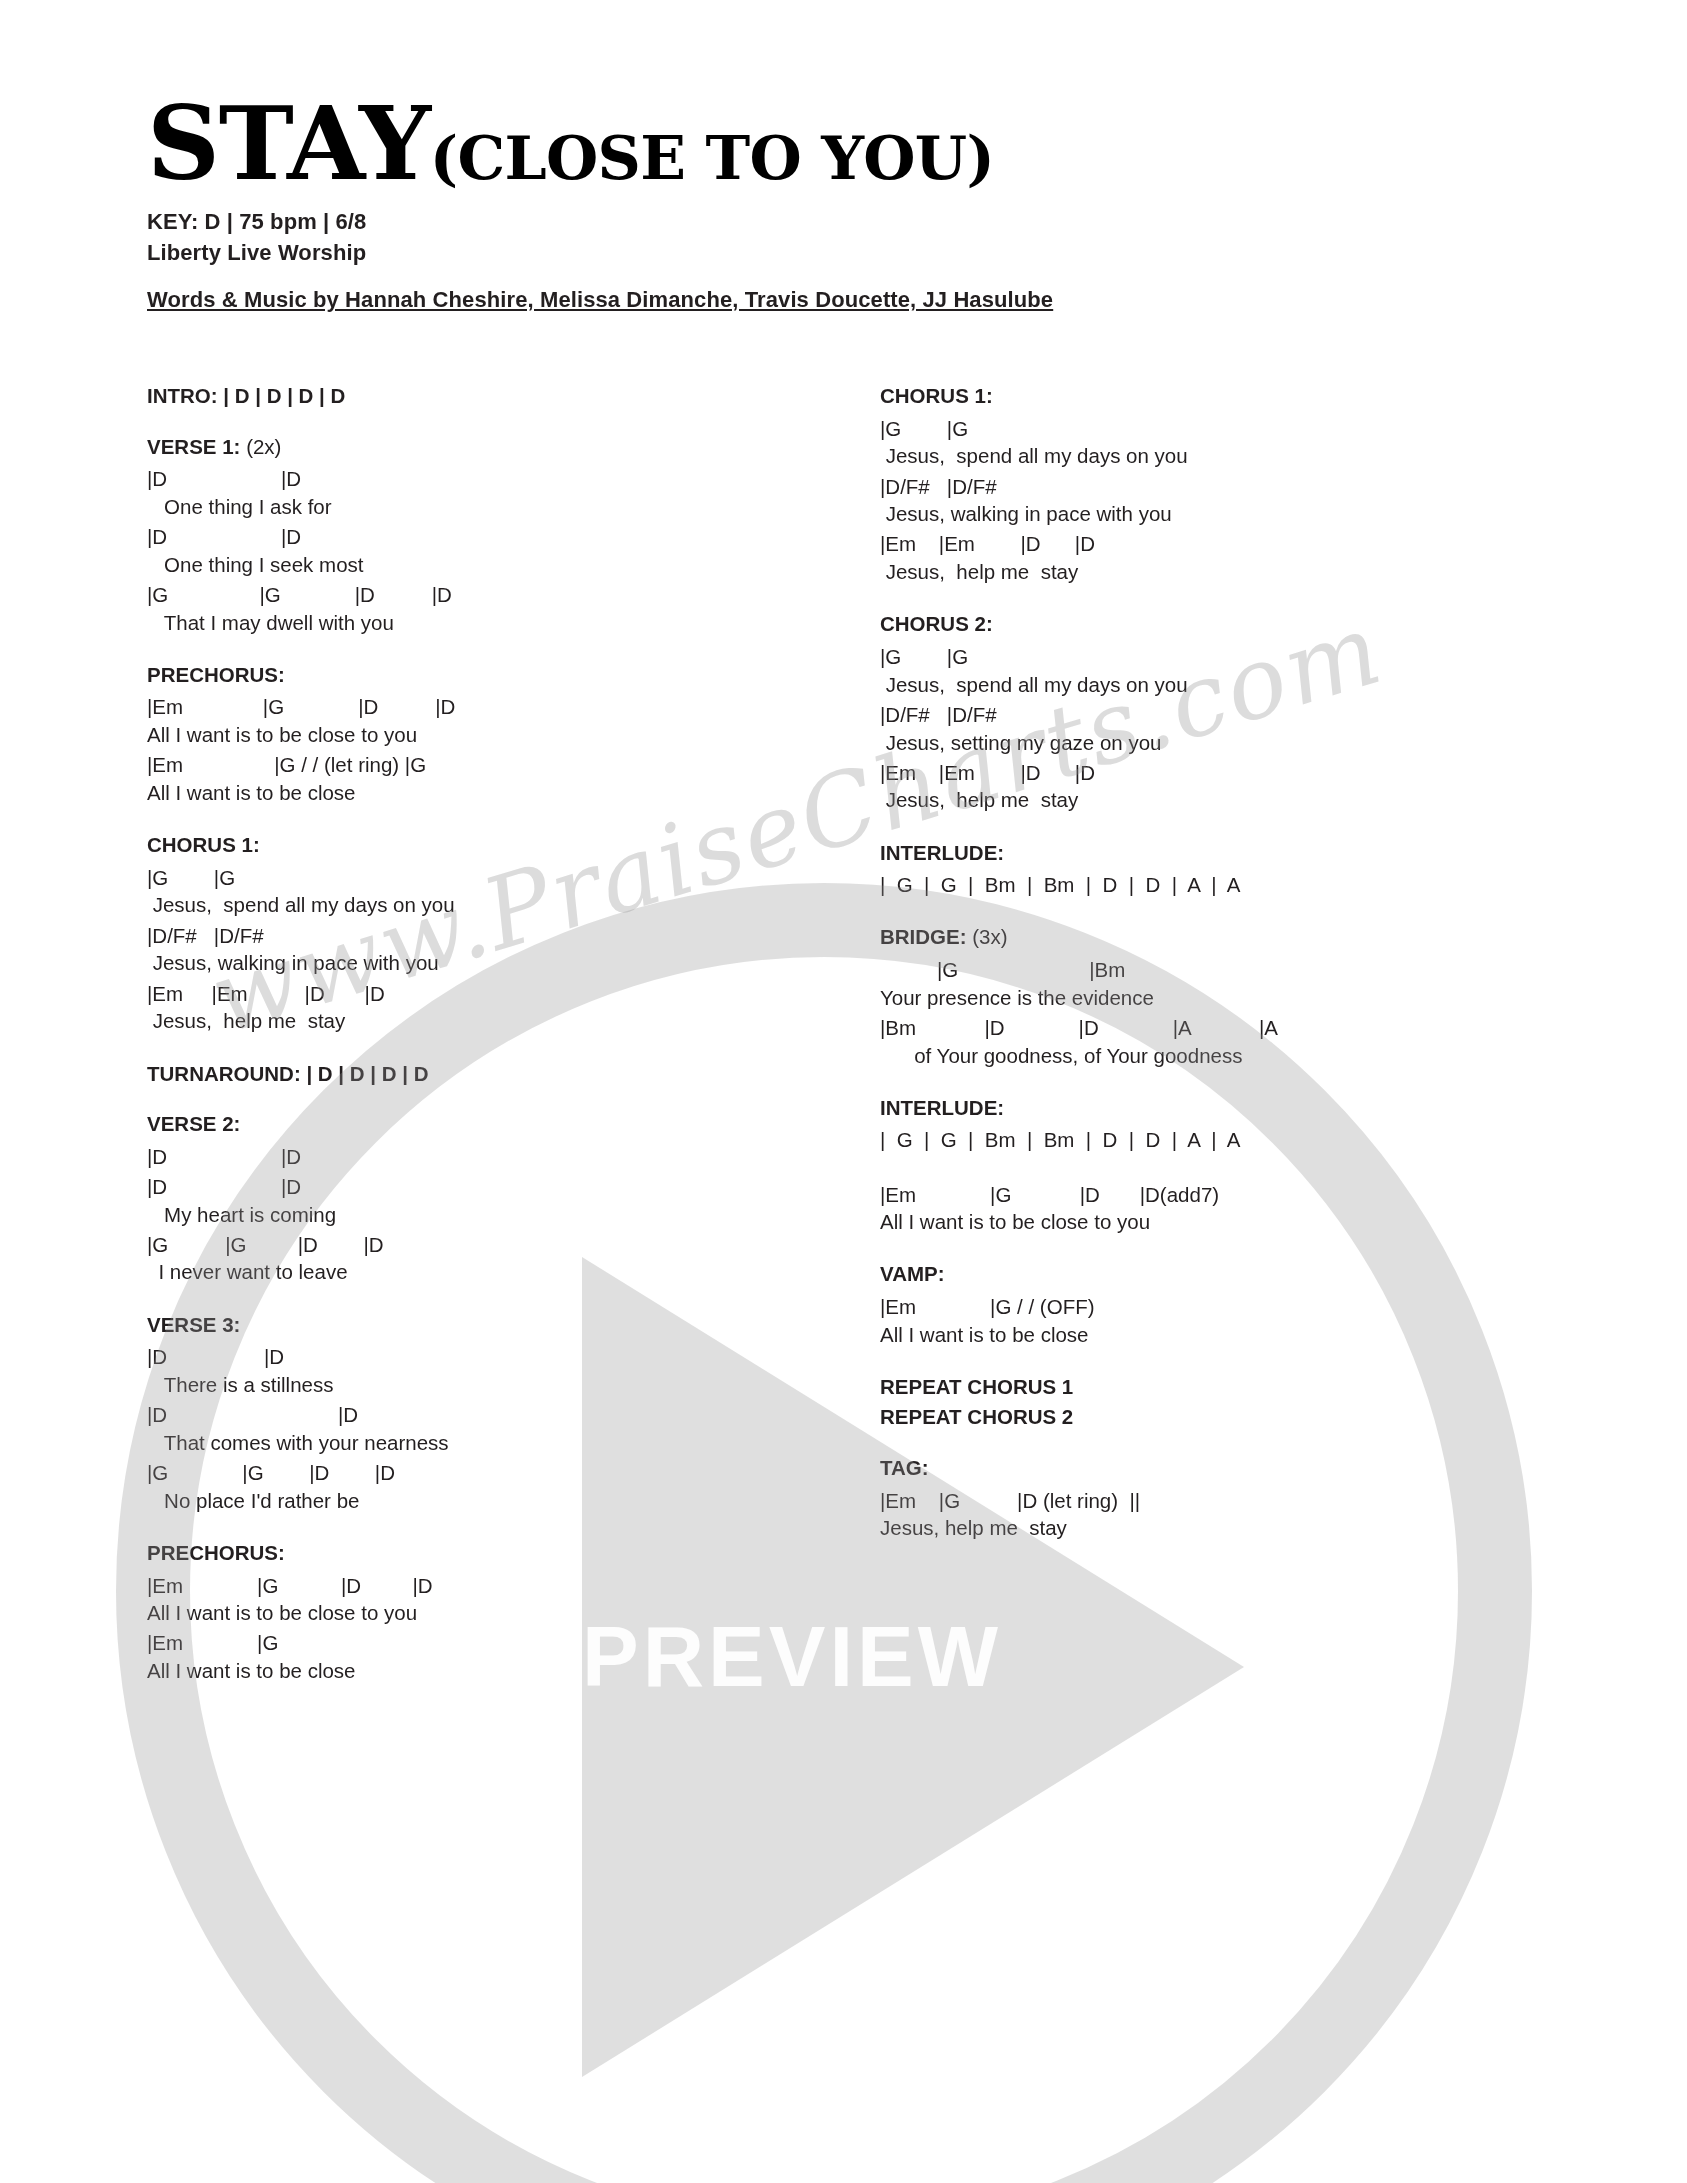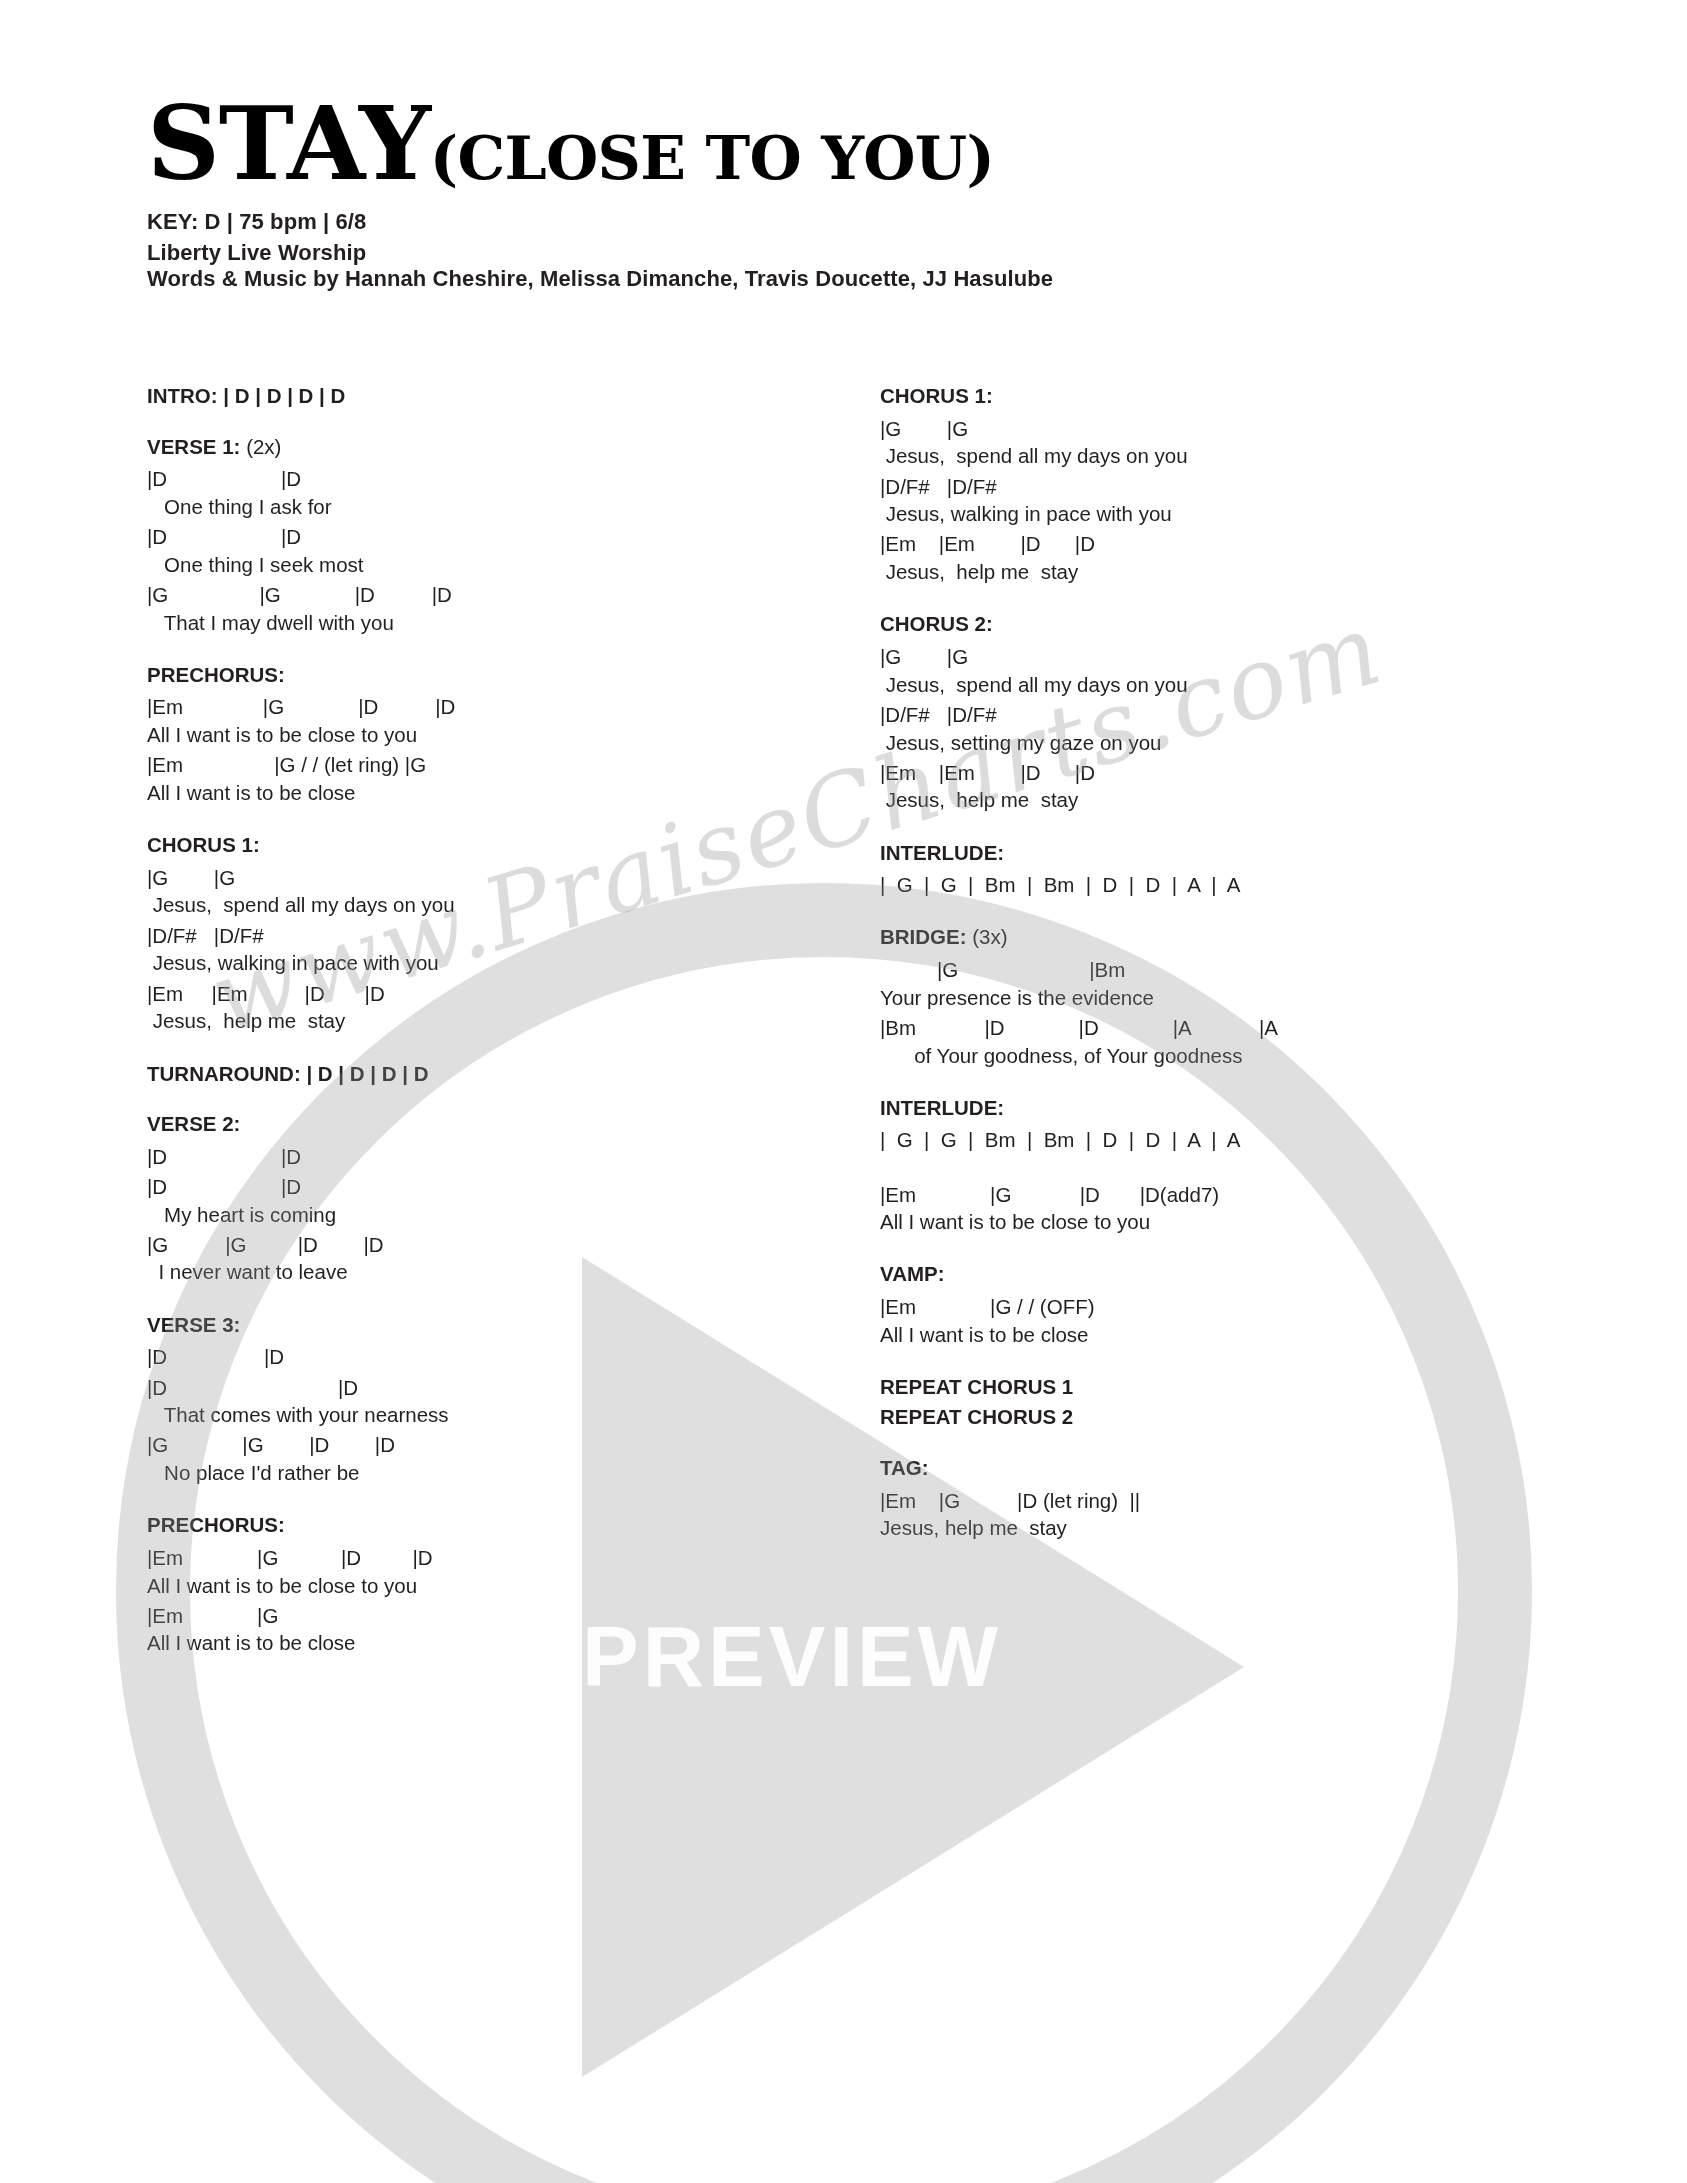--- a/index.html
+++ b/index.html
@@ -48,21 +48,22 @@
     font-size: 22px;
     font-weight: 700;
     color: #231f20;
     margin-top: 14.6px;
     letter-spacing: 0.1px;
   }
   .meta-line.second {
     margin-top: 5.3px;
   }
   .meta-line.third {
-    margin-top: 0;
+    margin-top: 21px;
+    text-decoration: underline;
   }
 
   
   .columns {
     position: absolute;
     left: 147px;
     top: 384px;
     width: 1409px;
     display: flex;
     gap: 58px;
@@ -216,20 +217,21 @@
         <div class="chordline">|D                    |D</div>
         <div class="chordline">|D                    |D</div>
         <div class="lyricline">   My heart is coming</div>
         <div class="chordline">|G          |G         |D        |D</div>
         <div class="lyricline">  I never want to leave</div>
       </div>
 
       <div class="section faded">
         <div class="section-head">VERSE 3:</div>
         <div class="chordline">|D                 |D</div>
+        <div class="lyricline">   There is a stillness</div>
         <div class="chordline">|D                              |D</div>
         <div class="lyricline">   That comes with your nearness</div>
         <div class="chordline">|G             |G        |D        |D</div>
         <div class="lyricline">   No place I'd rather be</div>
       </div>
 
       <div class="section faded">
         <div class="section-head">PRECHORUS:</div>
         <div class="chordline">|Em             |G           |D         |D</div>
         <div class="lyricline">All I want is to be close to you</div>

